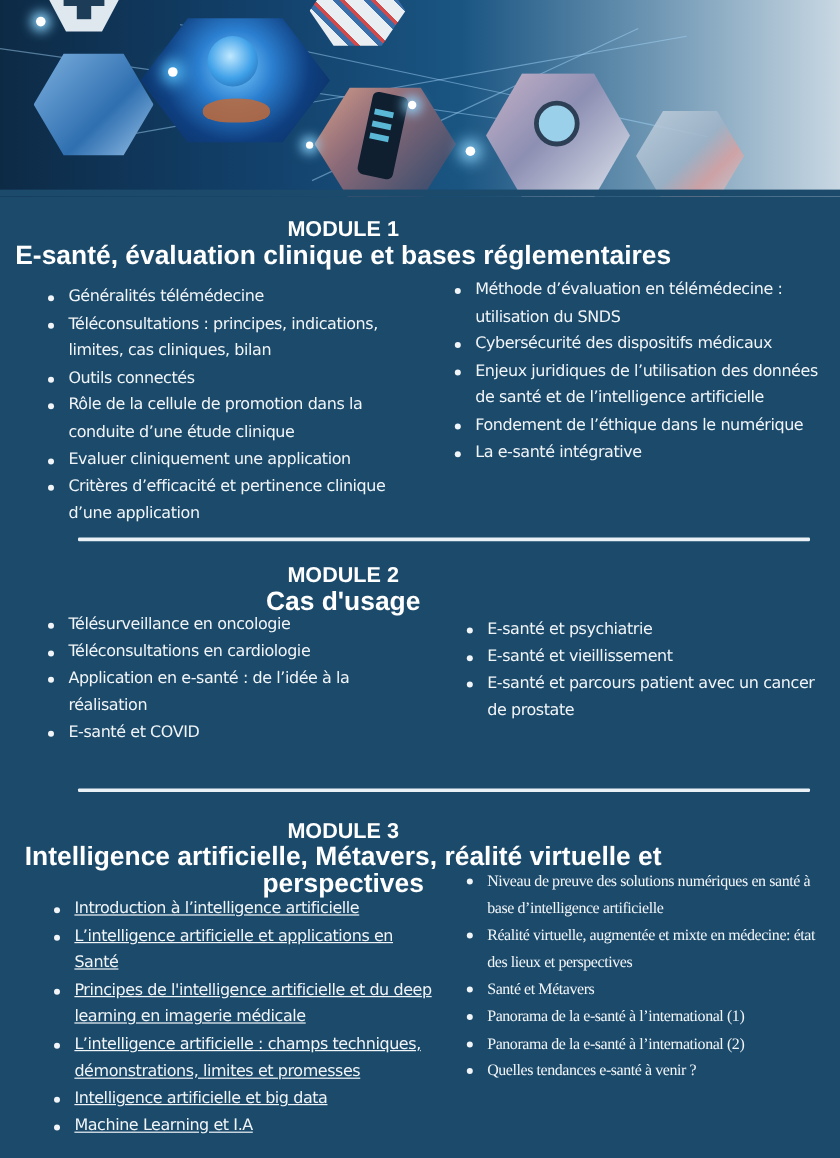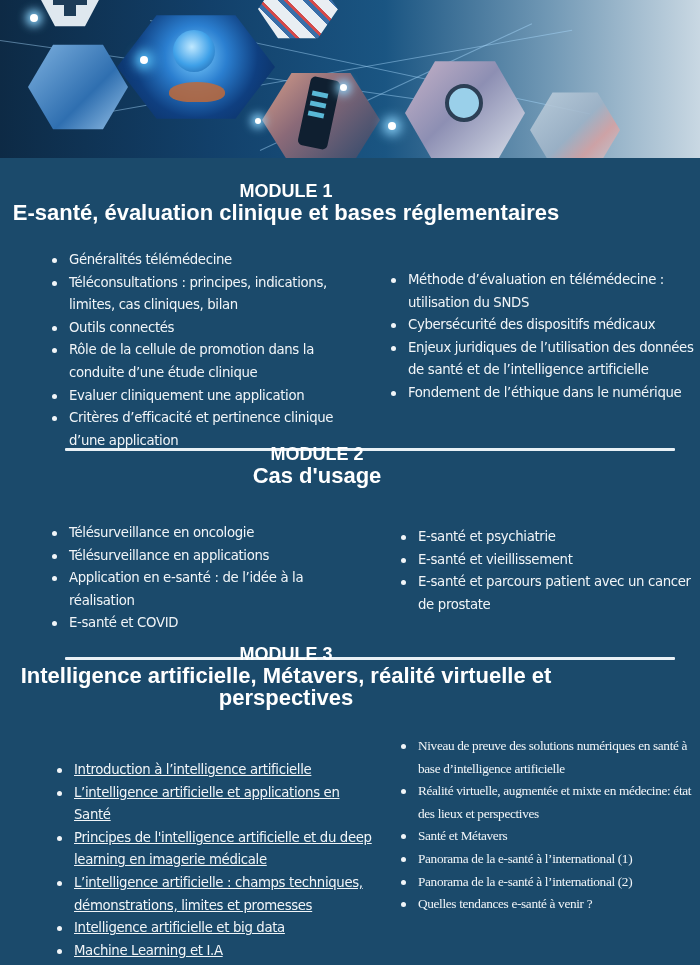--- a/index.html
+++ b/index.html
@@ -6,21 +6,21 @@
   body { width:700px; height:965px; background:#1b4a6b; overflow:hidden; position:relative; font-family:"DejaVu Sans", sans-serif; }
   .banner { position:absolute; left:0; top:0; width:700px; height:164px; overflow:hidden;
     background: linear-gradient(90deg, #0d2a45 0%, #12406a 30%, #1a5582 55%, #6f97b4 78%, #c9d8e3 100%); }
   .banner .hex { position:absolute; width:110px; height:110px; clip-path:polygon(25% 3%,75% 3%,100% 50%,75% 97%,25% 97%,0 50%); }
   .banner .glow { position:absolute; border-radius:50%; }
   .banner .line { position:absolute; height:1px; background:rgba(170,220,255,0.45); transform-origin:left center; }
   .banner .bottomstrip { position:absolute; left:0; bottom:0; width:700px; height:6px; background:#1b4a6b; }
   .mod-title { position:absolute; left:0; width:572px; text-align:center; color:#fff; font-family:"Liberation Sans", sans-serif; font-weight:bold; }
   .mod-title .num { display:block; font-size:18px; line-height:22px; }
   .mod-title .sub { display:block; font-size:22px; line-height:22px; }
-  ul.col { position:absolute; margin:16px; padding:0; list-style:none; color:#f1f5f8; font-family:"DejaVu Sans", sans-serif; font-size:13.3px; line-height:22.6px; letter-spacing:-0.35px; }
+  ul.col { position:absolute; margin:4px; padding:0; list-style:none; color:#f1f5f8; font-family:"DejaVu Sans", sans-serif; font-size:13.3px; line-height:22.6px; letter-spacing:-0.35px; }
   ul.col li { position:relative; padding-left:19px; }
   ul.col li::before { content:""; position:absolute; left:2px; top:9px; width:5px; height:5px; border-radius:50%; background:#f1f5f8; }
   .divider { position:absolute; height:3px; background:#e9f1f6; border-radius:1px; }
 </style>
 </head>
 <body>
 
 <div class="banner">
   <div class="line" style="left:0;top:40px;width:420px;transform:rotate(8deg);"></div>
   <div class="line" style="left:60px;top:120px;width:520px;transform:rotate(-10deg);"></div>
@@ -61,48 +61,49 @@
   <span class="sub">E-santé, évaluation clinique et bases réglementaires</span>
 </div>
 <ul class="col" style="left:34px;top:233px;width:300px;">
   <li>Généralités télémédecine</li>
   <li>Téléconsultations : principes, indications, limites, cas cliniques, bilan</li>
   <li>Outils connectés</li>
   <li>Rôle de la cellule de promotion dans la conduite d’une étude clinique</li>
   <li>Evaluer cliniquement une application</li>
   <li>Critères d’efficacité et pertinence clinique d’une application</li>
 </ul>
-<ul class="col" style="left:373px;top:253px;width:310px;">
+<ul class="col" style="left:373px;top:227px;width:310px;">
   <li>Méthode d’évaluation en télémédecine : utilisation du SNDS</li>
   <li>Cybersécurité des dispositifs médicaux</li>
   <li>Enjeux juridiques de l’utilisation des données de santé et de l’intelligence artificielle</li>
   <li>Fondement de l’éthique dans le numérique</li>
+  <li>La e-santé intégrative</li>
 </ul>
 
 <div class="divider" style="left:65px;top:448px;width:610px;"></div>
 
-<div class="mod-title" style="top:443px;margin-left:31px;">
+<div class="mod-title" style="top:468px;">
   <span class="num">MODULE 2</span>
   <span class="sub">Cas d'usage</span>
 </div>
 <ul class="col" style="left:34px;top:506px;width:290px;">
   <li>Télésurveillance en oncologie</li>
-  <li>Télésurveillance en applications</li>
+  <li>Téléconsultations en cardiologie</li>
   <li>Application en e-santé : de l’idée à la réalisation</li>
   <li>E-santé et COVID</li>
 </ul>
 <ul class="col" style="left:383px;top:510px;width:300px;">
   <li>E-santé et psychiatrie</li>
   <li>E-santé et vieillissement</li>
   <li>E-santé et parcours patient avec un cancer de prostate</li>
 </ul>
 
 <div class="divider" style="left:65px;top:657px;width:610px;"></div>
 
-<div class="mod-title" style="top:643px;">
+<div class="mod-title" style="top:681px;">
   <span class="num">MODULE 3</span>
   <span class="sub">Intelligence artificielle, Métavers, réalité virtuelle et perspectives</span>
 </div>
 <ul class="col" style="left:39px;top:743px;width:320px;text-decoration:underline;">
   <li>Introduction à l’intelligence artificielle</li>
   <li>L’intelligence artificielle et applications en Santé</li>
   <li>Principes de l'intelligence artificielle et du deep learning en imagerie médicale</li>
   <li>L’intelligence artificielle : champs techniques, démonstrations, limites et promesses</li>
   <li>Intelligence artificielle et big data</li>
   <li>Machine Learning et I.A</li>

